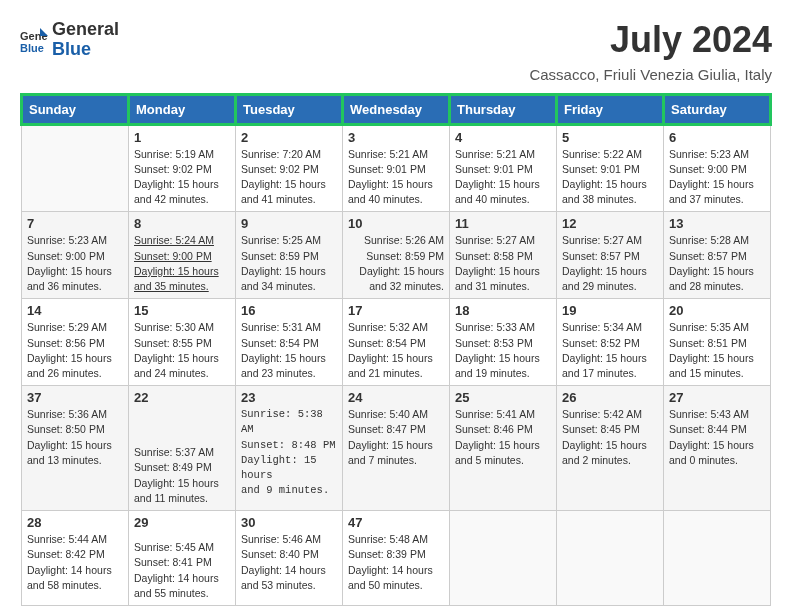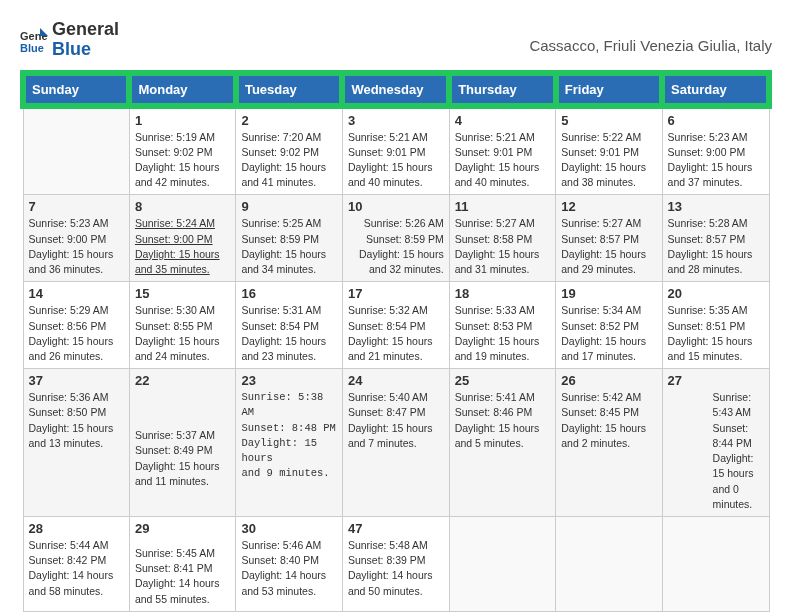--- a/index.html
+++ b/index.html
@@ -42,35 +42,35 @@
     }
     .month-title {
       font-size: 36px;
       font-weight: bold;
       color: #333;
       line-height: 1.1;
     }
     .location-title {
       font-size: 15px;
       color: #555;
-      margin-top: 17px;
+      margin-top: 6px;
     }
     table {
       width: 100%;
       border-collapse: collapse;
       font-size: 11px;
     }
     thead tr th {
       background-color: #2a6db5;
       color: #fff;
       font-size: 13px;
       font-weight: bold;
       text-align: left;
       padding: 6px 6px;
-      border: 6px solid #22c55e;
+      border: 3px solid #22c55e;
     }
     tbody tr td {
       border: 1px solid #ccc;
       vertical-align: top;
       padding: 4px 5px;
       width: 107px;
       min-height: 80px;
       background: #fff;
     }
     tbody tr:nth-child(even) td {
@@ -101,20 +101,21 @@
       <text x="0" y="14" font-size="11" font-weight="bold" fill="#333">General</text>
       <text x="0" y="26" font-size="11" font-weight="bold" fill="#1a5fa8">Blue</text>
       <polygon points="20,2 28,10 20,10" fill="#1a5fa8"></polygon>
     </svg>
     <div>
       <div class="logo-text-general">General</div>
       <div class="logo-text-blue">Blue</div>
     </div>
   </div>
   <div class="title-area">
+    <div class="month-title">July 2024</div>
     <div class="location-title">Cassacco, Friuli Venezia Giulia, Italy</div>
   </div>
 </div>
 
 <table>
   <thead>
     <tr id="thead-row">
         <th>Sunday</th>
         <th>Monday</th>
         <th>Tuesday</th>
@@ -310,21 +311,21 @@
         </td>
         <td>
           <span class="day-number">26</span>
           <div class="day-info" style="white-space: pre-line;">Sunrise: 5:42 AM
 Sunset: 8:45 PM
 Daylight: 15 hours
 and 2 minutes.</div>
         </td>
         <td>
           <span class="day-number">27</span>
-          <div class="day-info" style="white-space: pre-line; margin-left: 45px;">Sunrise: 5:43 AM
+          <div class="day-info" style="white-space: pre-line;">Sunrise: 5:43 AM
 Sunset: 8:44 PM
 Daylight: 15 hours
 and 0 minutes.</div>
         </td>
       </tr>
       <tr>
         <td>
           <span class="day-number">28</span>
           <div class="day-info" style="white-space: pre-line;">Sunrise: 5:44 AM
 Sunset: 8:42 PM

